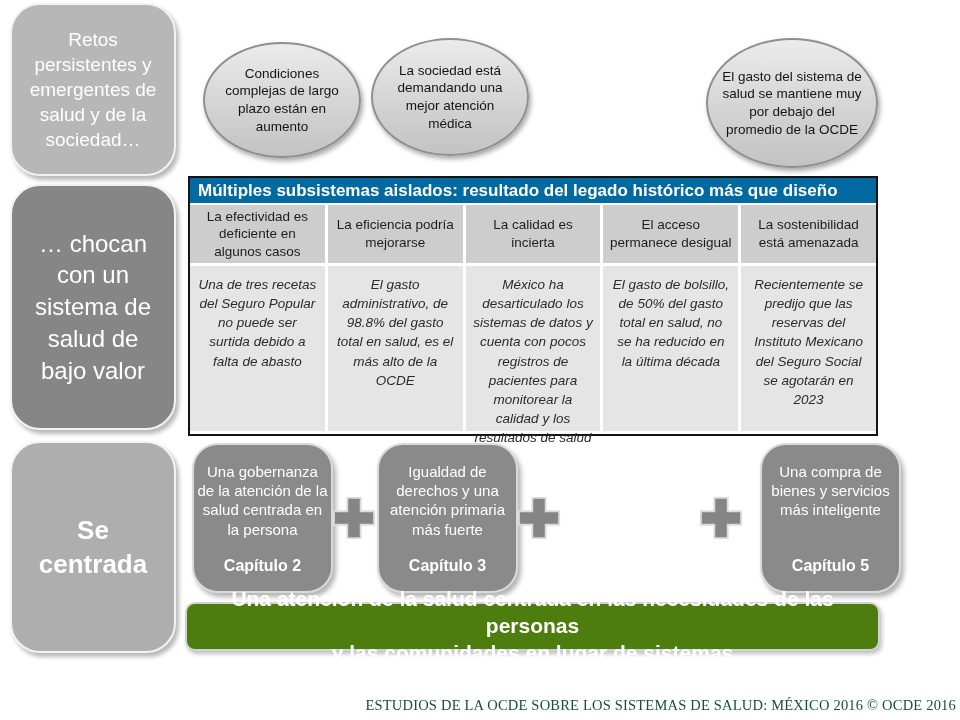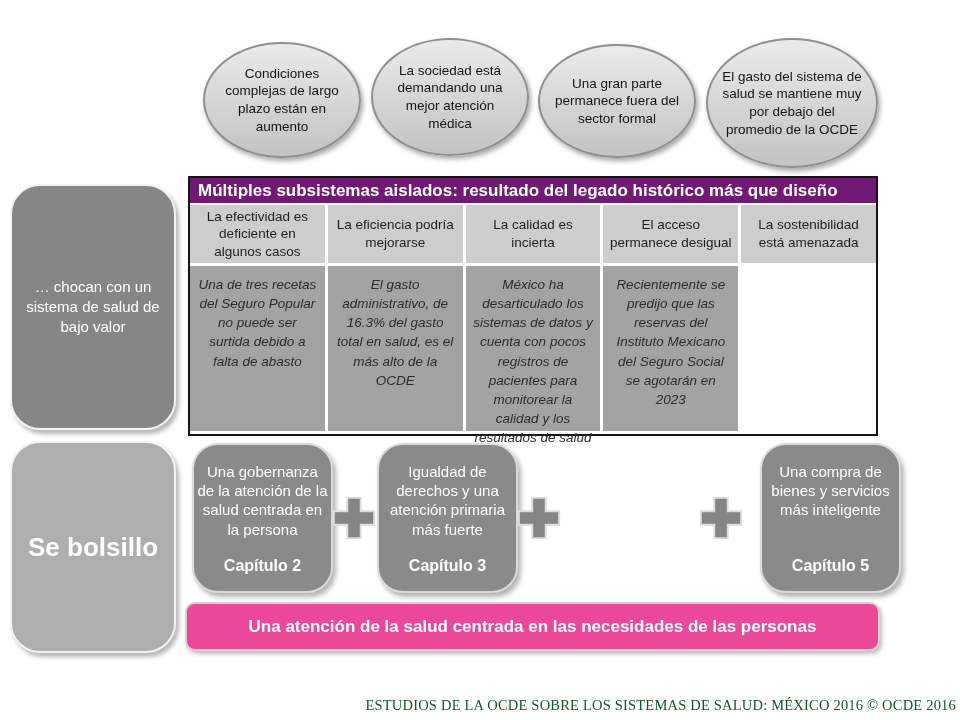--- a/index.html
+++ b/index.html
@@ -10,21 +10,21 @@
 
   
   .side-box {
     position:absolute; left:10px; width:166px; border-radius:30px;
     display:flex; align-items:center; justify-content:center; text-align:center;
     color:#ffffff; box-sizing:border-box; padding:10px 12px;
     border:2px solid #f3f3f3; box-shadow:3px 4px 4px rgba(0,0,0,0.28);
   }
   .side-box .lbl { line-height:1.32; }
   #side1 { top:3px;   height:173px; background:#b7b7b7; font-size:19px; }
-  #side2 { top:184px; height:246px; background:#868686; font-size:15px; }
+  #side2 { top:184px; height:246px; background:#868686; font-size:24px; }
   #side3 { top:441px; height:212px; background:#aeaeae; font-size:26px; font-weight:bold; }
 
   
   .ellipse {
     position:absolute; border-radius:50%;
     background:linear-gradient(180deg,#ebebeb 0%,#d4d4d4 55%,#c3c3c3 100%);
     border:2px solid #8f8f8f; box-shadow:2px 3px 5px rgba(0,0,0,0.35);
     display:flex; align-items:center; justify-content:center; text-align:center;
     font-size:13.5px; color:#141414; line-height:1.3;
     padding:6px 14px; box-sizing:border-box;
@@ -33,102 +33,103 @@
   #ell2 { left:371px; top:38px; width:158px; height:118px; }
   #ell3 { left:538px; top:44px; width:158px; height:114px; }
   #ell4 { left:706px; top:38px; width:172px; height:130px; }
 
   
   .ptable {
     position:absolute; left:188px; top:176px; width:690px; height:260px;
     border:2px solid #141414; background:#ffffff; box-sizing:border-box;
   }
   .ptable-title {
-    background:#701a75; color:#ffffff; font-weight:bold; font-size:17px;
+    background:#0369a1; color:#ffffff; font-weight:bold; font-size:17px;
     height:24px; line-height:24px; padding:1px 8px 0; white-space:nowrap;
   }
   .ptable-grid {
     display:grid; grid-template-columns:repeat(5,1fr);
     grid-template-rows:58px 165px; gap:3px; margin-top:2px; background:#ffffff;
   }
   .ph {
     background:#cdcdcd; display:flex; align-items:center; justify-content:center;
     text-align:center; font-size:13.5px; color:#1d1d1d; line-height:1.3; padding:2px 6px;
   }
   .pb {
-    background:#a3a3a3; font-style:italic; text-align:center; font-size:13.5px;
+    background:#e5e5e5; font-style:italic; text-align:center; font-size:13.5px;
     color:#2b2b2b; line-height:1.42; padding:9px 7px 4px; box-sizing:border-box;
   }
 
   
   .need-box {
     position:absolute; top:443px; height:150px; width:141px;
     background:#8a8a8a; border-radius:26px; border:2px solid #dadada;
     box-shadow:3px 4px 5px rgba(0,0,0,0.3); color:#ffffff; box-sizing:border-box;
     display:flex; flex-direction:column; align-items:center; justify-content:space-between;
     padding:17px 3px 15px; text-align:center; font-size:15px; line-height:1.28;
   }
   #need1 { left:192px; } #need2 { left:377px; } #need3 { left:562px; } #need4 { left:740px;margin-left:20px; }
   .chapter { font-weight:bold; font-size:16px; color:#ffffff; cursor:pointer; }
 
   .plus { position:absolute; top:495px; width:46px; height:46px; }
   #plus1 { left:331px; } #plus2 { left:516px; } #plus3 { left:698px; }
 
   
   .banner {
     position:absolute; left:185px; top:602px; width:695px; height:49px;
-    background:#ec4899; border:2px solid #d2d2d2; border-radius:10px;
-    box-sizing:border-box; color:#ffffff; font-weight:bold; font-size:17px;
+    background:#4d7c0f; border:2px solid #d2d2d2; border-radius:10px;
+    box-sizing:border-box; color:#ffffff; font-weight:bold; font-size:21px;
     text-align:center; display:flex; flex-direction:column; justify-content:center;
     line-height:1.28; box-shadow:2px 3px 4px rgba(0,0,0,0.25);
   }
 
   
   .footer {
     position:absolute; right:4px; top:697px;
     font-family:"Liberation Serif", serif; font-size:14.5px; color:#14532d;
     letter-spacing:0.2px;
   }
 </style>
 </head>
 <body>
 
 <div class="canvas">
 
+  <div class="side-box" id="side1">
+    <span class="lbl">Retos persistentes y emergentes de salud y de la sociedad…</span>
+  </div>
   <div class="side-box" id="side2">
     <span class="lbl">… chocan con un sistema de salud de bajo valor</span>
   </div>
   <div class="side-box" id="side3">
-    <span class="lbl">Se bolsillo</span>
+    <span class="lbl">Se centrada</span>
   </div>
 
   <div class="ellipse" id="ell1">
     <span>Condiciones complejas de largo plazo están en aumento</span>
   </div>
   <div class="ellipse" id="ell2">
     <span>La sociedad está demandando una mejor atención médica</span>
-  </div>
-  <div class="ellipse" id="ell3">
-    <span>Una gran parte permanece fuera del sector formal</span>
   </div>
   <div class="ellipse" id="ell4">
     <span>El gasto del sistema de salud se mantiene muy por debajo del promedio de la OCDE</span>
   </div>
 
   <div class="ptable">
     <div class="ptable-title">Múltiples subsistemas aislados: resultado del legado histórico más que diseño</div>
     <div class="ptable-grid">
       <div class="ph">La efectividad es deficiente en algunos casos</div>
       <div class="ph">La eficiencia podría mejorarse</div>
       <div class="ph">La calidad es incierta</div>
       <div class="ph">El acceso permanece desigual</div>
       <div class="ph">La sostenibilidad está amenazada</div>
       <div class="pb">Una de tres recetas del Seguro Popular no puede ser surtida debido a falta de abasto</div>
-      <div class="pb">El gasto administrativo, de 16.3% del gasto total en salud, es el más alto de la OCDE</div>
+      <div class="pb">El gasto administrativo, de 98.8% del gasto total en salud, es el más alto de la OCDE</div>
       <div class="pb">México ha desarticulado los sistemas de datos y cuenta con pocos registros de pacientes para monitorear la calidad y los resultados de salud</div>
+      <div class="pb">El gasto de bolsillo, de 50% del gasto total en salud, no se ha reducido en la última década</div>
       <div class="pb">Recientemente se predijo que las reservas del Instituto Mexicano del Seguro Social se agotarán en 2023</div>
     </div>
   </div>
 
   <div class="need-box" id="need1">
     <span>Una gobernanza de la atención de la salud centrada en la persona</span>
     <span class="chapter">Capítulo 2</span>
   </div>
   <div class="need-box" id="need2">
     <span>Igualdad de derechos y una atención primaria más fuerte</span>
@@ -150,17 +151,18 @@
     </svg>
   </div>
   <div class="plus" id="plus3">
     <svg width="46" height="46" viewBox="0 0 48 48">
       <path d="M17 3 H31 V17 H45 V31 H31 V45 H17 V31 H3 V17 H17 Z" fill="#858585" stroke="#dcdcdc" stroke-width="2"></path>
     </svg>
   </div>
 
   <div class="banner">
     <span>Una atención de la salud centrada en las necesidades de las personas</span>
+    <span>y las comunidades en lugar de sistemas</span>
   </div>
 
   <div class="footer">ESTUDIOS DE LA OCDE SOBRE LOS SISTEMAS DE SALUD: MÉXICO 2016 © OCDE 2016</div>
 
 </div>
 
 </body></html>

